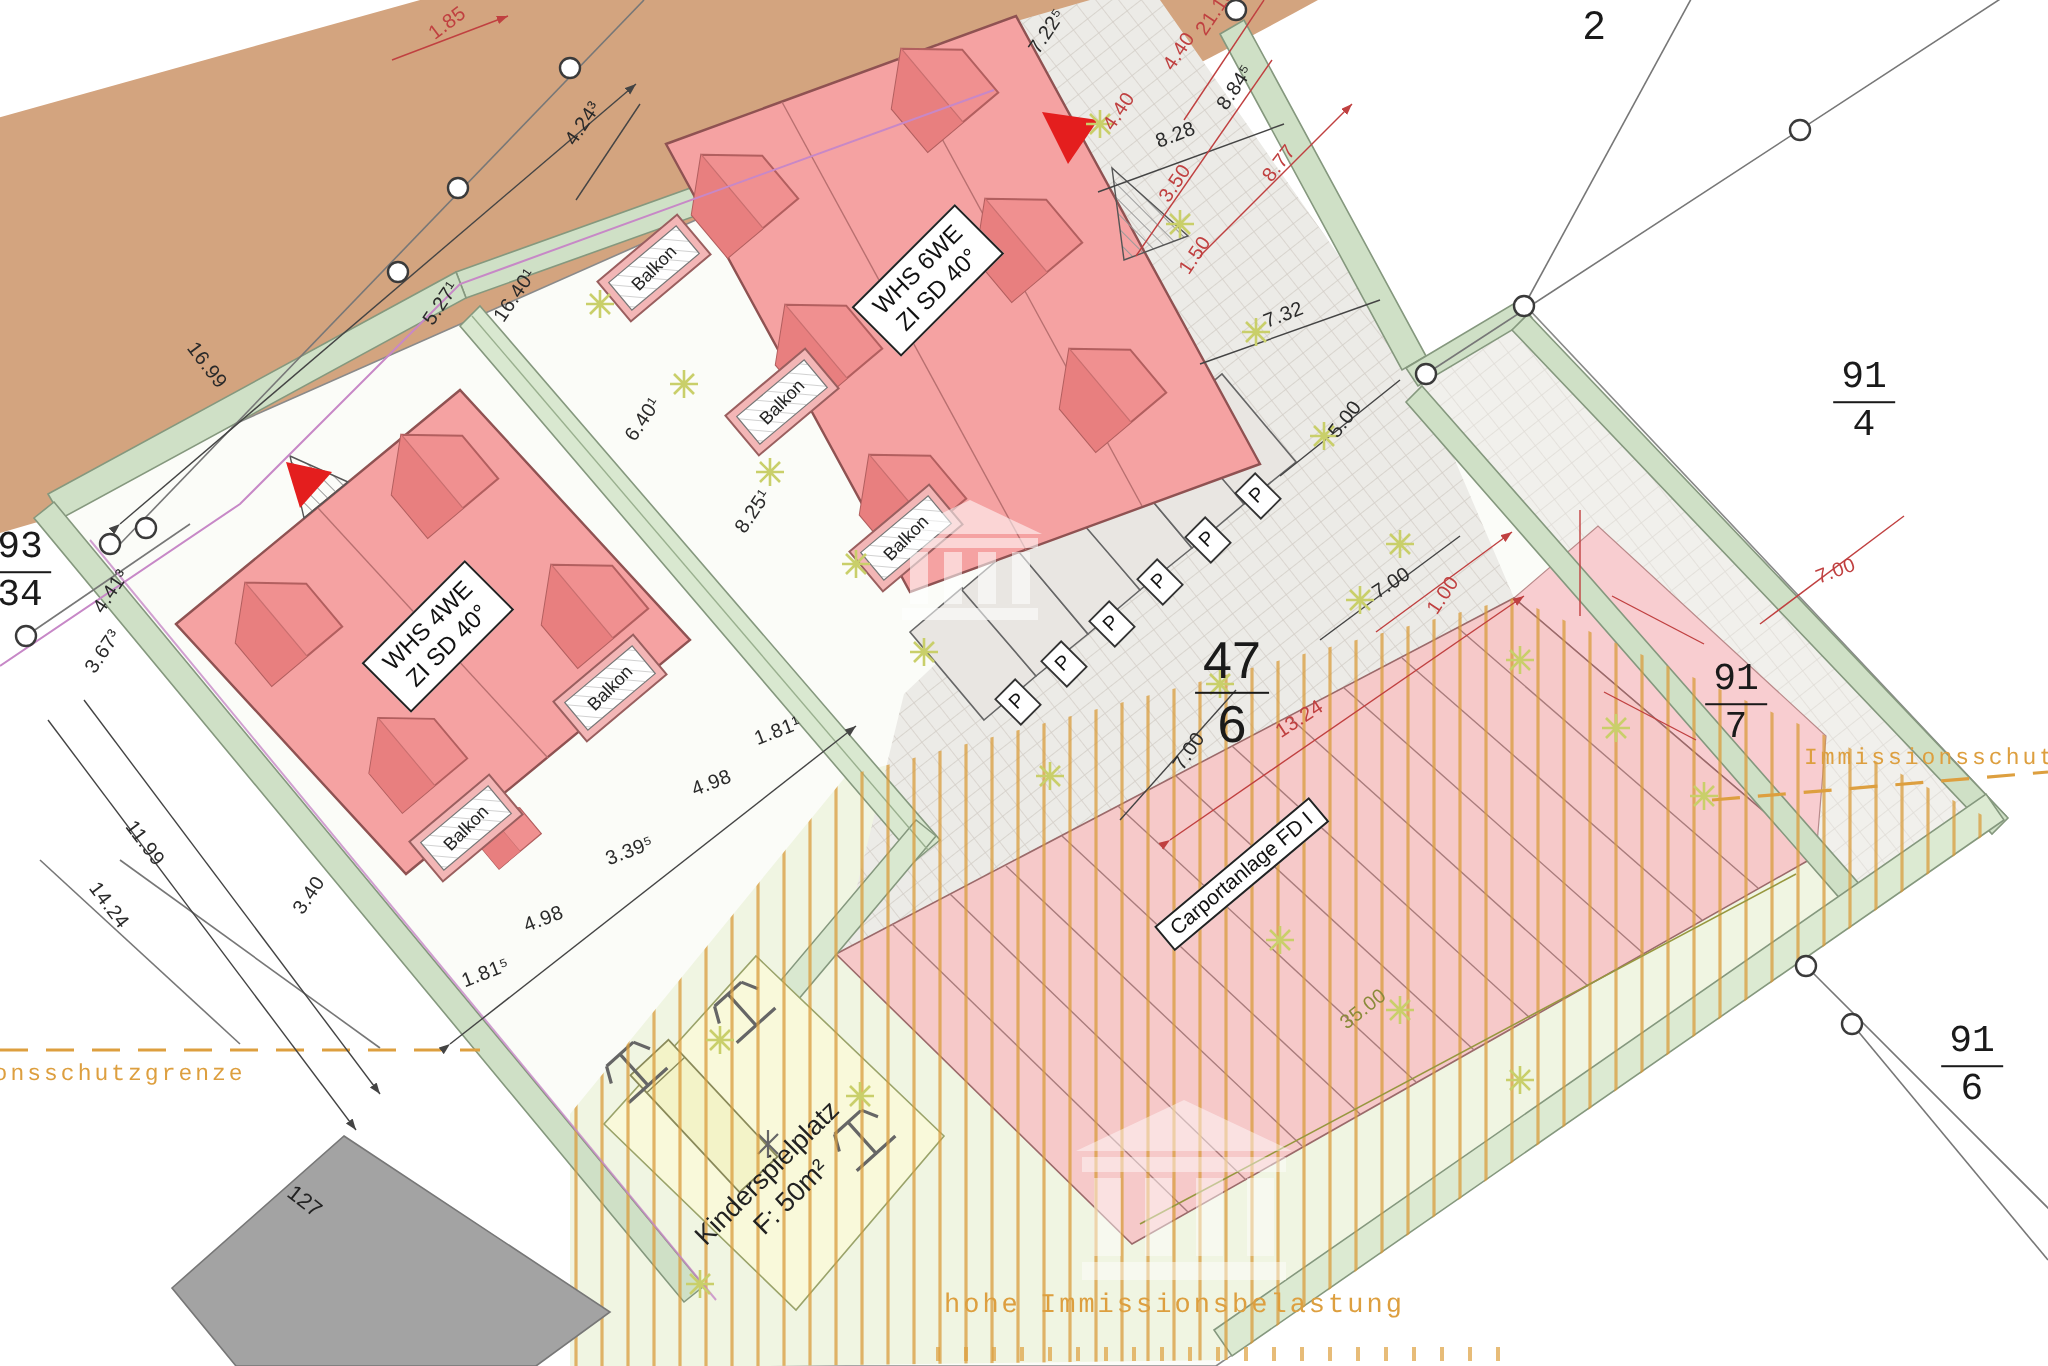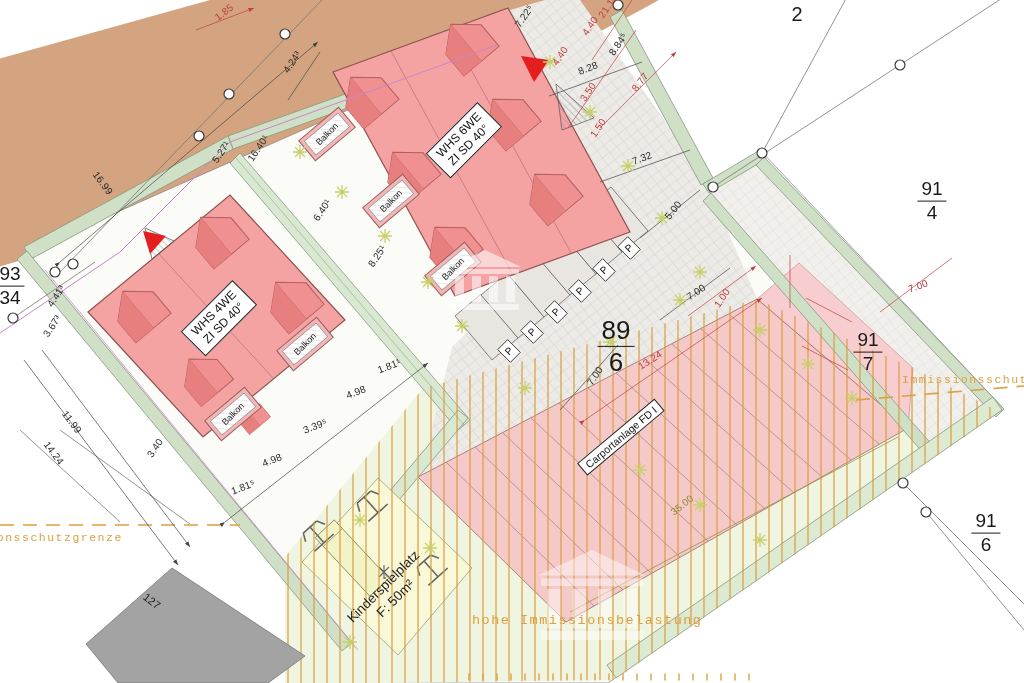--- a/index.html
+++ b/index.html
@@ -9,21 +9,21 @@
   .lbl{position:absolute;transform:translate(-50%,-50%) rotate(var(--r,0deg));
        white-space:nowrap;color:#222;z-index:5;}
   .dim{position:absolute;font-size:10px;color:#2a2a2a;letter-spacing:.2px;
        transform:translate(-50%,-50%) rotate(var(--r,0deg));white-space:nowrap;z-index:5;}
   .dim.red{color:#c04040;}
   .dim.olive{color:#8a8a3a;}
   .frac{text-align:center;font-size:17px;line-height:1.1;color:#1a1a1a;}
   .frac .top{display:block;border-bottom:1.3px solid #1a1a1a;padding:0 4px 1px;}
   .frac .bot{display:block;padding-top:1px;}
   .frac.big{font-size:26px;}
-  .frac.mid{font-size:19px;}
+  .frac.mid{font-size:19px;font-family:Liberation Mono, monospace;}
   .parcel-single{font-size:20px;color:#1a1a1a;}
   .bldg-lbl{background:#fff;border:1.2px solid #222;padding:2px 7px;font-size:12px;
             line-height:1.2;text-align:center;color:#111;}
   .cp-lbl{background:#fff;border:1px solid #222;padding:1px 5px;font-size:10.5px;color:#111;}
   .balk{font-size:9px;color:#222;z-index:6;}
   .pk{font-size:10px;color:#111;z-index:6;}
   .pg-lbl{font-size:13.5px;text-align:center;line-height:1.25;color:#222;}
   .zone{position:absolute;transform:rotate(var(--r,0deg));white-space:nowrap;z-index:5;
         font-family:"Liberation Mono",monospace;color:#dd9f3f;font-size:11.5px;letter-spacing:1.5px;}
   .zone.big{font-size:13.5px;}
@@ -359,21 +359,21 @@
   </div>
   <div class="lbl frac mid" style="left:868px;top:352px">
     <span class="top">91</span>
     <span class="bot">7</span>
   </div>
   <div class="lbl frac mid" style="left:986px;top:533px">
     <span class="top">91</span>
     <span class="bot">6</span>
   </div>
   <div class="lbl frac big" style="left:616px;top:346px">
-    <span class="top">89</span>
+    <span class="top">47</span>
     <span class="bot">6</span>
   </div>
   <div class="lbl frac mid" style="left:10px;top:286px">
     <span class="top">93</span>
     <span class="bot">34</span>
   </div>
   <div class="lbl rot127" style="left:152px;top:601px;--r:38deg">127</div>
 
   <div class="lbl bldg-lbl" style="left:464px;top:140px;--r:-45deg">
     <div>WHS 6WE</div>
@@ -399,15 +399,15 @@
 
   <div class="lbl cp-lbl" style="left:621px;top:437px;--r:-40deg">Carportanlage FD I</div>
 
   <div class="lbl pg-lbl" style="left:390px;top:593px;--r:-45deg">
     <div>Kinderspielplatz</div>
     <div>F: 50m²</div>
   </div>
 
   <div class="zone" style="left:902px;top:373px">Immissionsschutzgrenze</div>
   <div class="zone" style="left:-62px;top:531px">Immissionsschutzgrenze</div>
-  <div class="zone big" style="left:472px;top:613px">hohe Immissionsbelastung</div>
+  <div class="zone big" style="left:472px;top:646px">hohe Immissionsbelastung</div>
 
 </div>
 
 </body></html>

